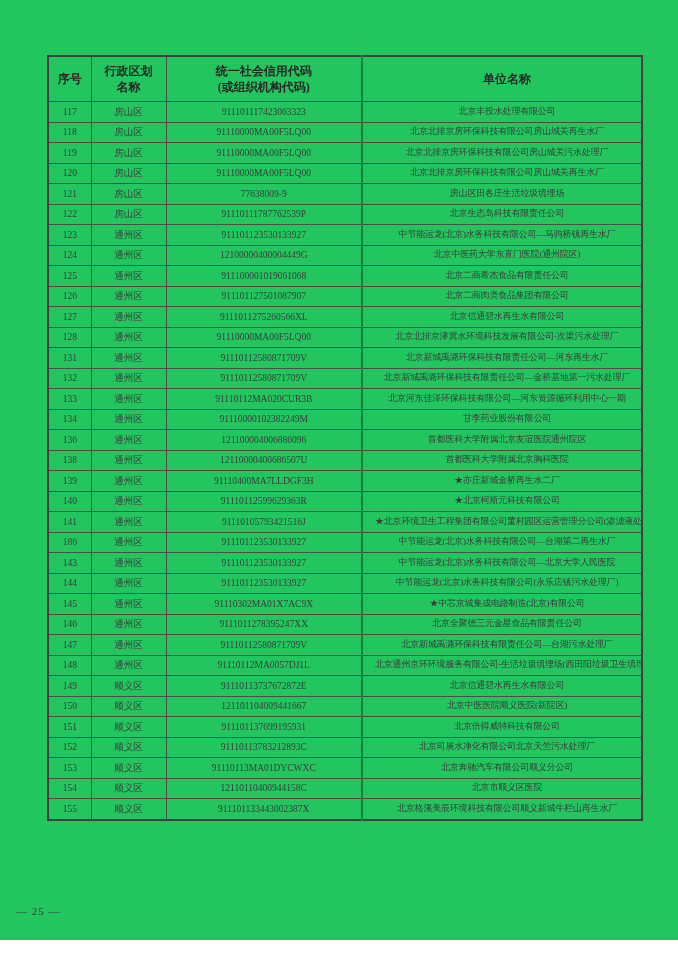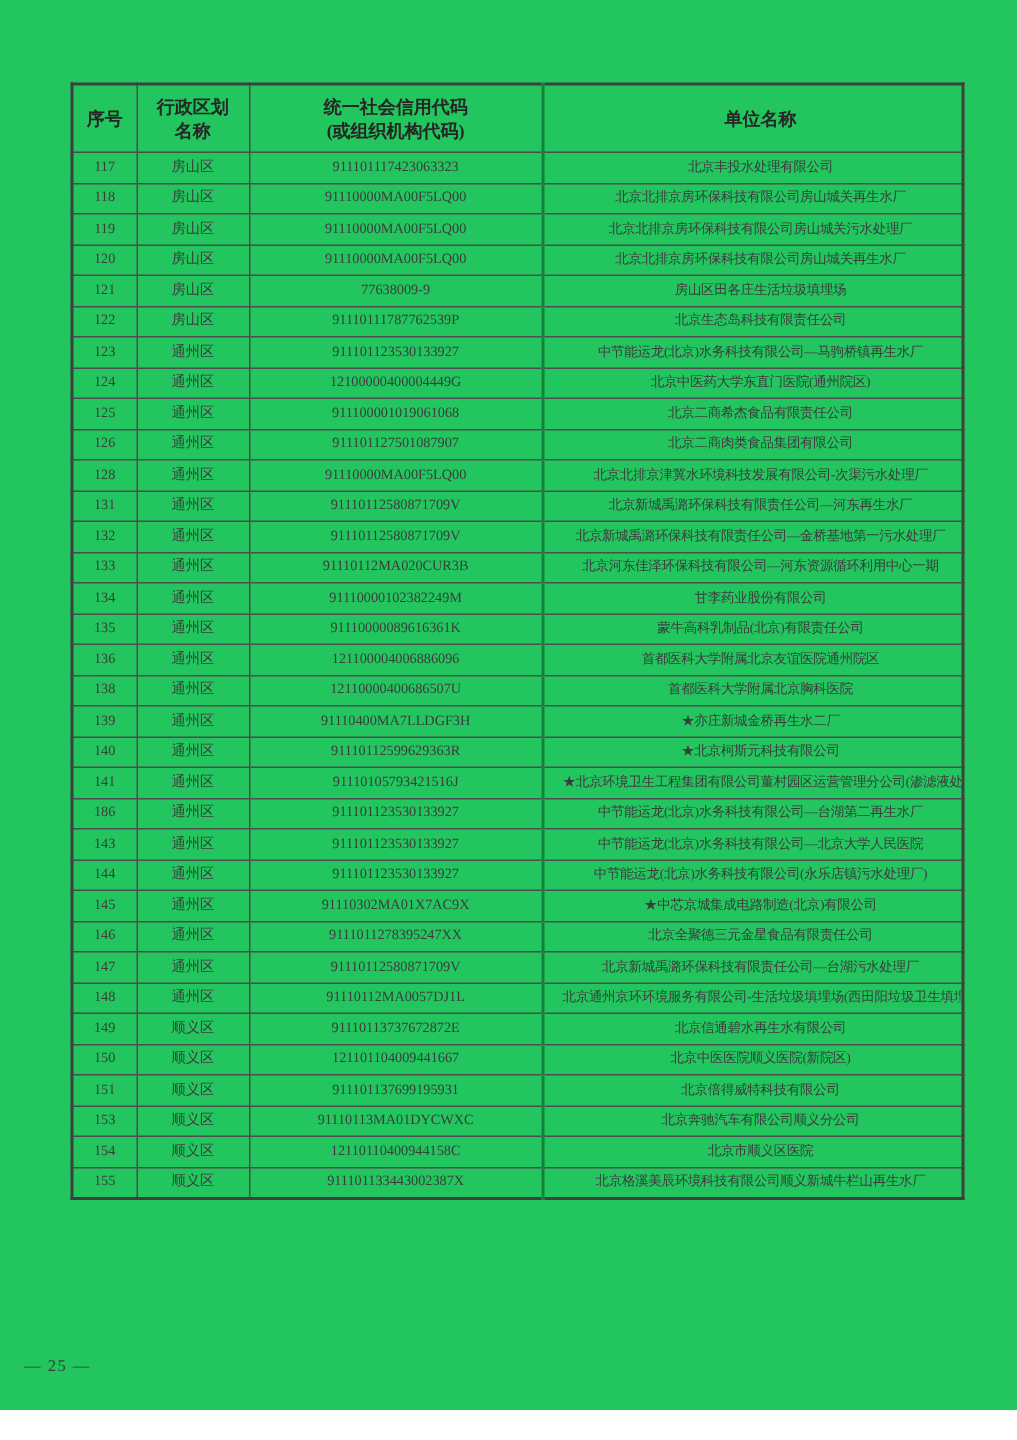--- a/index.html
+++ b/index.html
@@ -154,20 +154,26 @@
           <td class="cell-code">911100001019061068</td>
           <td class="cell-name">北京二商希杰食品有限责任公司</td>
         </tr>
         <tr>
           <td class="cell-serial">126</td>
           <td class="cell-district">通州区</td>
           <td class="cell-code">911101127501087907</td>
           <td class="cell-name">北京二商肉类食品集团有限公司</td>
         </tr>
         <tr>
+          <td class="cell-serial">127</td>
+          <td class="cell-district">通州区</td>
+          <td class="cell-code">9111011275260566XL</td>
+          <td class="cell-name">北京信通碧水再生水有限公司</td>
+        </tr>
+        <tr>
           <td class="cell-serial">128</td>
           <td class="cell-district">通州区</td>
           <td class="cell-code">91110000MA00F5LQ00</td>
           <td class="cell-name">北京北排京津冀水环境科技发展有限公司-次渠污水处理厂</td>
         </tr>
         <tr>
           <td class="cell-serial">131</td>
           <td class="cell-district">通州区</td>
           <td class="cell-code">91110112580871709V</td>
           <td class="cell-name">北京新城禹潞环保科技有限责任公司—河东再生水厂</td>
@@ -184,26 +190,20 @@
           <td class="cell-code">91110112MA020CUR3B</td>
           <td class="cell-name">北京河东佳泽环保科技有限公司—河东资源循环利用中心一期</td>
         </tr>
         <tr>
           <td class="cell-serial">134</td>
           <td class="cell-district">通州区</td>
           <td class="cell-code">91110000102382249M</td>
           <td class="cell-name">甘李药业股份有限公司</td>
         </tr>
         <tr>
-          <td class="cell-serial">135</td>
-          <td class="cell-district">通州区</td>
-          <td class="cell-code">91110000089616361K</td>
-          <td class="cell-name">蒙牛高科乳制品(北京)有限责任公司</td>
-        </tr>
-        <tr>
           <td class="cell-serial">136</td>
           <td class="cell-district">通州区</td>
           <td class="cell-code">121100004006886096</td>
           <td class="cell-name">首都医科大学附属北京友谊医院通州院区</td>
         </tr>
         <tr>
           <td class="cell-serial">138</td>
           <td class="cell-district">通州区</td>
           <td class="cell-code">12110000400686507U</td>
           <td class="cell-name">首都医科大学附属北京胸科医院</td>
@@ -280,20 +280,26 @@
           <td class="cell-code">121101104009441667</td>
           <td class="cell-name">北京中医医院顺义医院(新院区)</td>
         </tr>
         <tr>
           <td class="cell-serial">151</td>
           <td class="cell-district">顺义区</td>
           <td class="cell-code">911101137699195931</td>
           <td class="cell-name">北京倍得威特科技有限公司</td>
         </tr>
         <tr>
+          <td class="cell-serial">152</td>
+          <td class="cell-district">顺义区</td>
+          <td class="cell-code">91110113783212893C</td>
+          <td class="cell-name">北京司展水净化有限公司北京天竺污水处理厂</td>
+        </tr>
+        <tr>
           <td class="cell-serial">153</td>
           <td class="cell-district">顺义区</td>
           <td class="cell-code">91110113MA01DYCWXC</td>
           <td class="cell-name">北京奔驰汽车有限公司顺义分公司</td>
         </tr>
         <tr>
           <td class="cell-serial">154</td>
           <td class="cell-district">顺义区</td>
           <td class="cell-code">12110110400944158C</td>
           <td class="cell-name">北京市顺义区医院</td>

